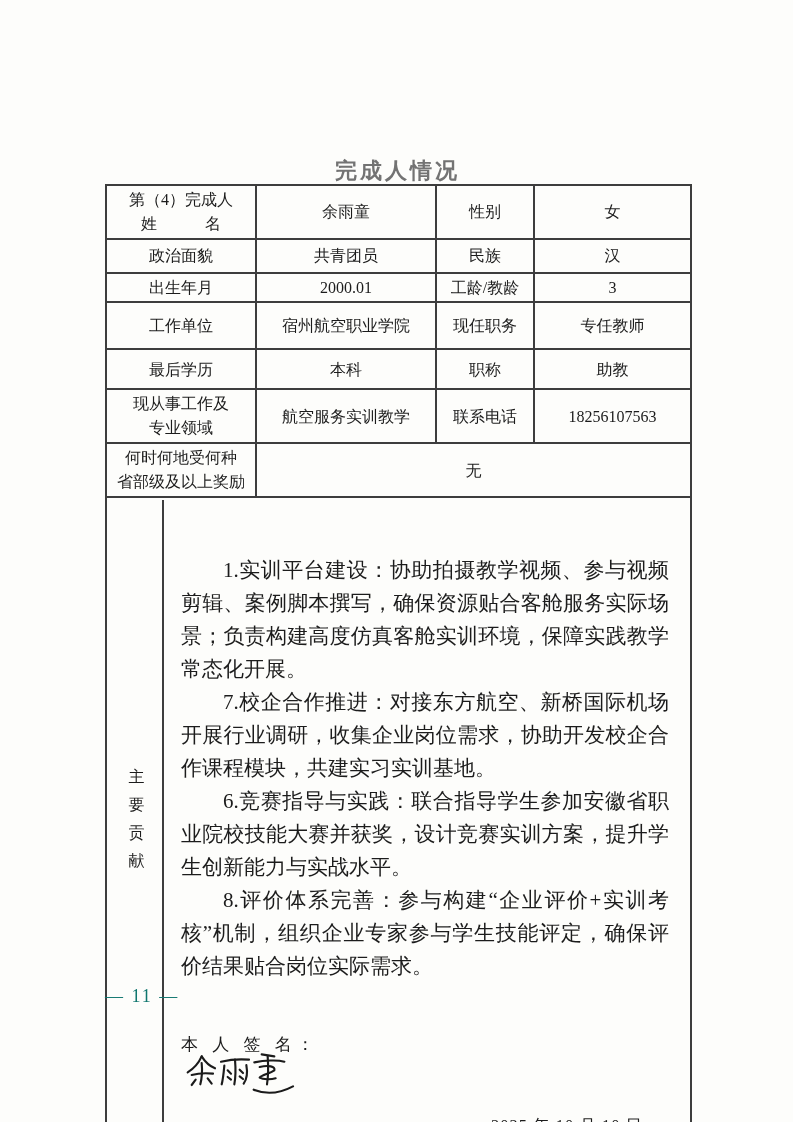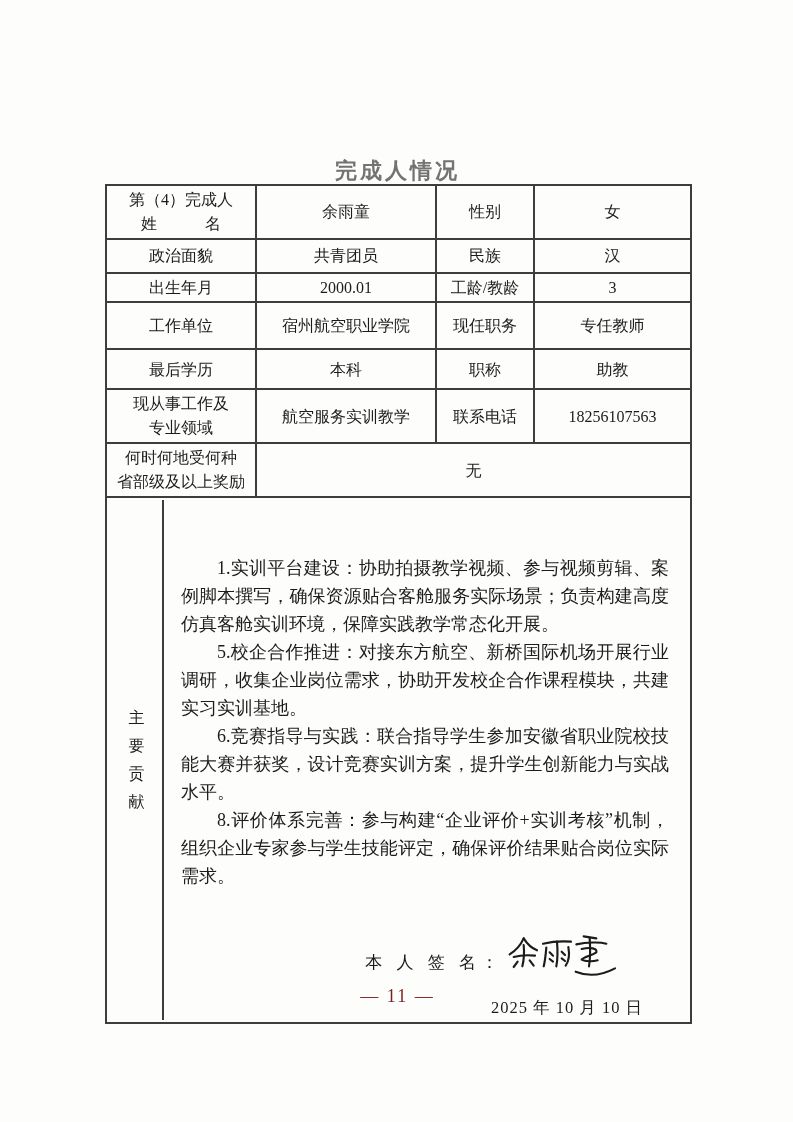--- a/index.html
+++ b/index.html
@@ -67,54 +67,55 @@
     line-height: 28px;
     font-size: 16px;
     text-align: center;
   }
   .contrib-body {
     flex: 1 1 auto;
     padding: 54px 17px 0 17px;
     text-align: justify;
   }
   .contrib-body p {
-    font-size: 18px;
-    line-height: 28px;
+    font-size: 21px;
+    line-height: 33px;
     text-indent: 2em;
     text-align: justify;
   }
   .sig-row {
     margin-top: 50px;
     display: flex;
     justify-content: flex-end;
-    align-items: center;
+    align-items: flex-start;
     padding-right: 52px;
+    flex-direction: column;
   }
   .sig-label {
     font-size: 17px;
     letter-spacing: 5px;
     white-space: nowrap;
   }
   .sig-svg { margin-left: 2px; margin-top: -8px; }
   .date-row {
     margin-top: 10px;
     text-align: right;
     padding-right: 26px;
     font-size: 16.5px;
     letter-spacing: 1px;
   }
   .page-number {
     position: absolute;
     top: 986px;
     left: 105px;
     width: 585px;
-    text-align: center;
+    text-align: left;
     font-size: 18px;
     letter-spacing: 2px;
-    color: #7f1d1d;
+    color: #0f766e;
   }
 </style>
 </head>
 <body>
 
 <div class="page">
 
   <div class="doc-title">完成人情况</div>
 
   <table class="info">
@@ -175,21 +176,21 @@
         <td colspan="3">无</td>
       </tr>
       <tr>
         <td colspan="4" class="contrib-cell">
           <div class="contrib-wrap">
             <div class="contrib-label-cell">
               <div class="contrib-label-text">主要贡献</div>
             </div>
             <div class="contrib-body">
               <p>1.实训平台建设：协助拍摄教学视频、参与视频剪辑、案例脚本撰写，确保资源贴合客舱服务实际场景；负责构建高度仿真客舱实训环境，保障实践教学常态化开展。</p>
-              <p>5.校企合作推进：对接东方航空、新桥国际机场开展行业调研，收集企业岗位需求，协助开发校企合作课程模块，共建实习实训基地。</p>
+              <p>7.校企合作推进：对接东方航空、新桥国际机场开展行业调研，收集企业岗位需求，协助开发校企合作课程模块，共建实习实训基地。</p>
               <p>6.竞赛指导与实践：联合指导学生参加安徽省职业院校技能大赛并获奖，设计竞赛实训方案，提升学生创新能力与实战水平。</p>
               <p>8.评价体系完善：参与构建“企业评价+实训考核”机制，组织企业专家参与学生技能评定，确保评价结果贴合岗位实际需求。</p>
               <div class="sig-row">
                 <span class="sig-label">本 人 签 名：</span>
                 <svg class="sig-svg" width="112" height="54" viewBox="0 0 168 78" fill="none" stroke="#1b1b1b" stroke-width="3.2" stroke-linecap="round" stroke-linejoin="round">
 
                   <path d="M28 8 C24 17 15 27 7 32"></path>
                   <path d="M28 8 C33 16 41 23 48 26"></path>
                   <path d="M13 36 C24 33 36 33 45 34"></path>
                   <path d="M28 18 C29 28 28 42 26 50"></path>

